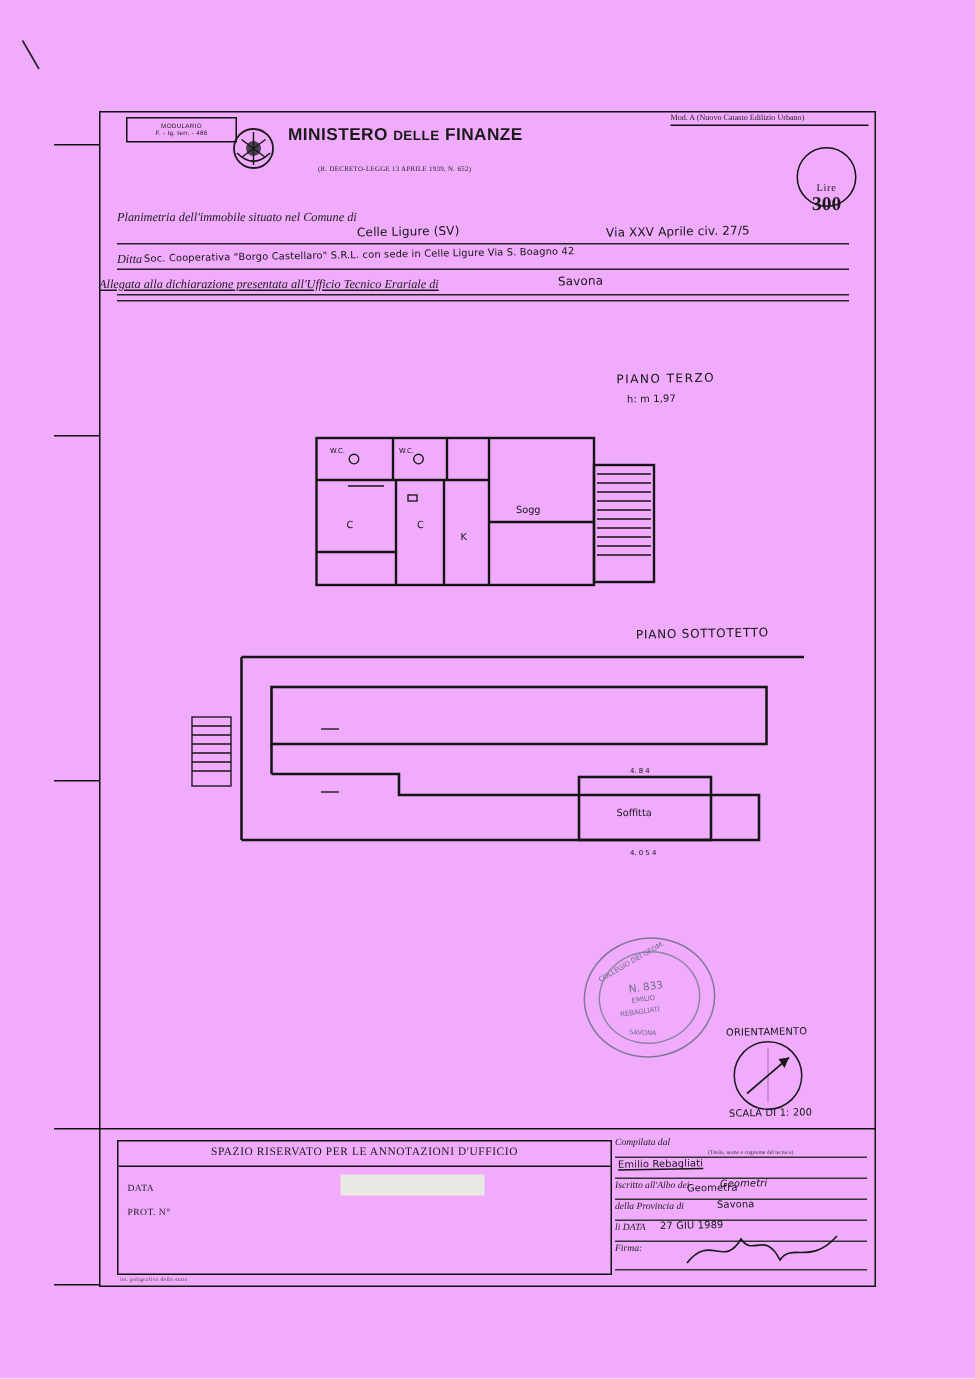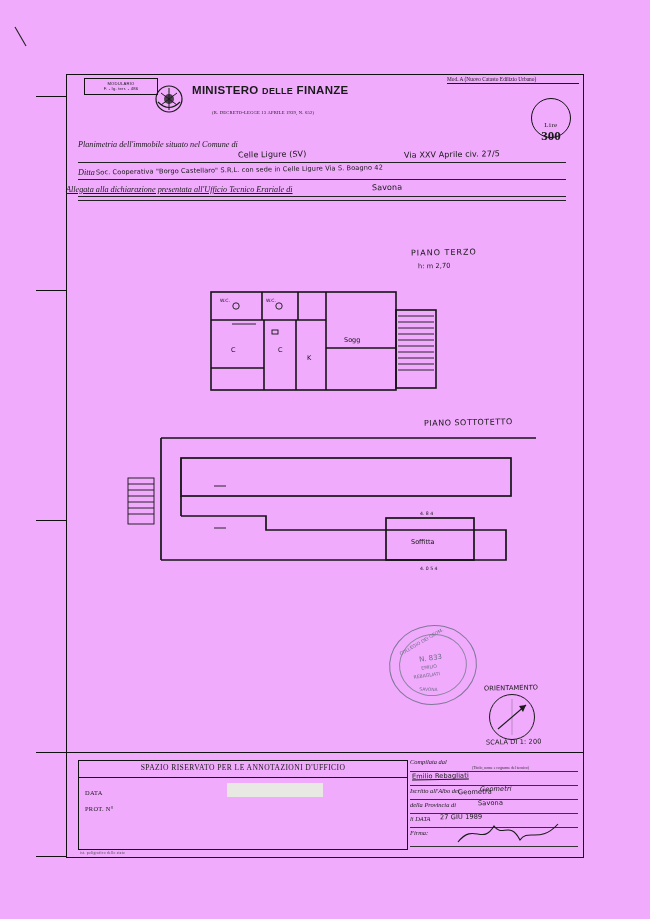--- a/index.html
+++ b/index.html
@@ -277,21 +277,21 @@
   <div class="rule" style="left:78px; top:179px; width:488px;"></div>
 
   <div class="form-line" style="left:66px; top:185px;text-decoration:underline;">Allegata alla dichiarazione presentata all'Ufficio Tecnico Erariale di</div>
   <div class="hw" style="left:372px; top:183px;">Savona</div>
   <div class="rule" style="left:78px; top:196px; width:488px;"></div>
   <div class="rule" style="left:78px; top:200px; width:488px;"></div>
 
   <div id="drawing">
 
     <div class="hw" style="left:345px; top:18px; letter-spacing:1px;">PIANO TERZO</div>
-    <div class="hw sm" style="left:352px; top:32px;">h: m 2,70</div>
+    <div class="hw sm" style="left:352px; top:32px;">h: m 1,97</div>
 
     <svg style="position:absolute; left:120px; top:50px;" width="300" height="120">
       <g stroke="#151515" fill="none" stroke-width="1.6">
 
         <rect x="25" y="12" width="185" height="98"></rect>
 
         <rect x="210" y="30" width="40" height="78"></rect>
 
         <line x1="25" y1="40" x2="140" y2="40"></line>
         <line x1="76" y1="12" x2="76" y2="40"></line>

